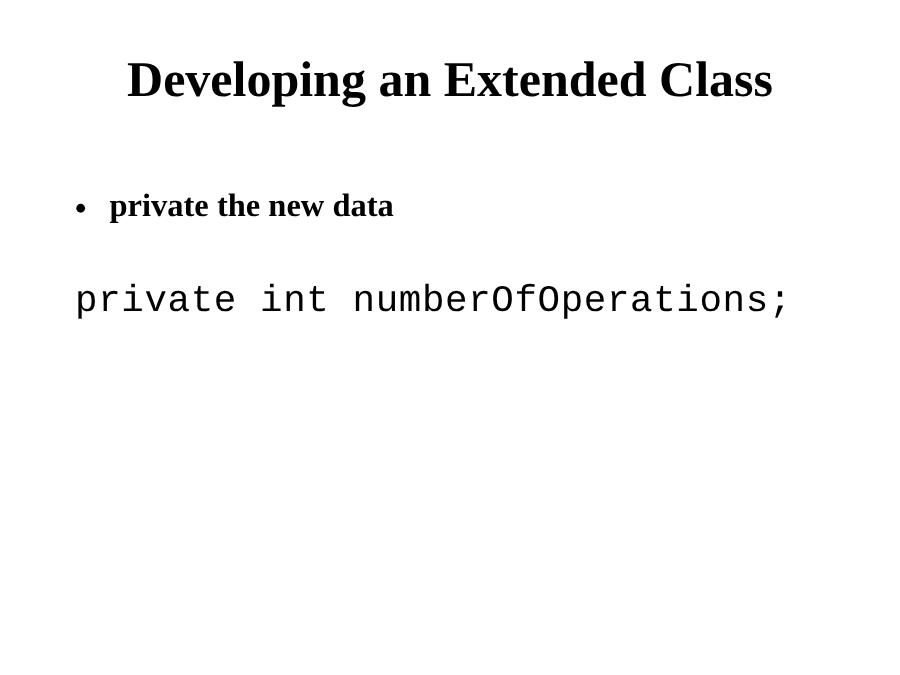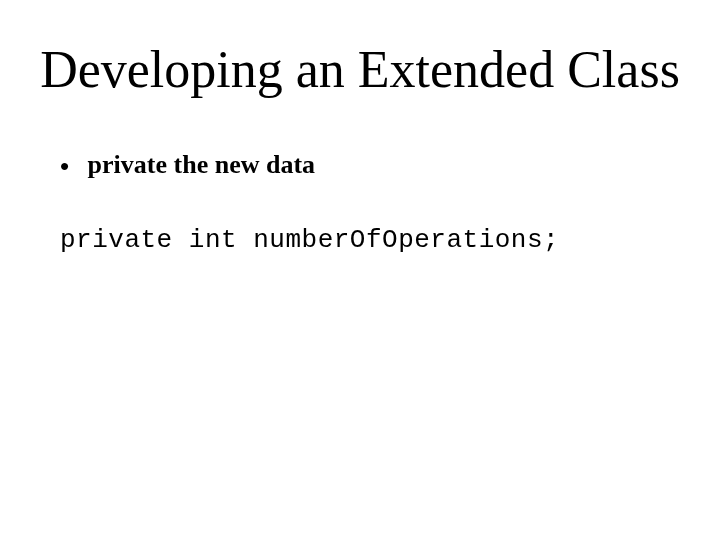--- a/index.html
+++ b/index.html
@@ -16,22 +16,22 @@
     height: 540px;
     position: relative;
     box-sizing: border-box;
   }
   .title {
     position: absolute;
     top: 40px;
     left: 0;
     width: 100%;
     text-align: center;
-    font-size: 52px;
-    font-weight: normal;
+    font-size: 40px;
+    font-weight: bold;
   }
   .bullet-row {
     position: absolute;
     top: 150px;
     left: 60px;
     right: 60px;
     font-size: 26px;
     font-weight: bold;
   }
   .bullet-dot {
@@ -43,21 +43,21 @@
   }
   .bullet-text {
     display: inline;
   }
   .code-line {
     position: absolute;
     top: 225px;
     left: 60px;
     right: 40px;
     font-family: "Courier New", Courier, monospace;
-    font-size: 26px;
+    font-size: 30px;
     letter-spacing: 0.5px;
     white-space: pre;
   }
 </style>
 </head>
 <body>
 
 <div class="slide">
   <div class="title">Developing an Extended Class</div>
 

